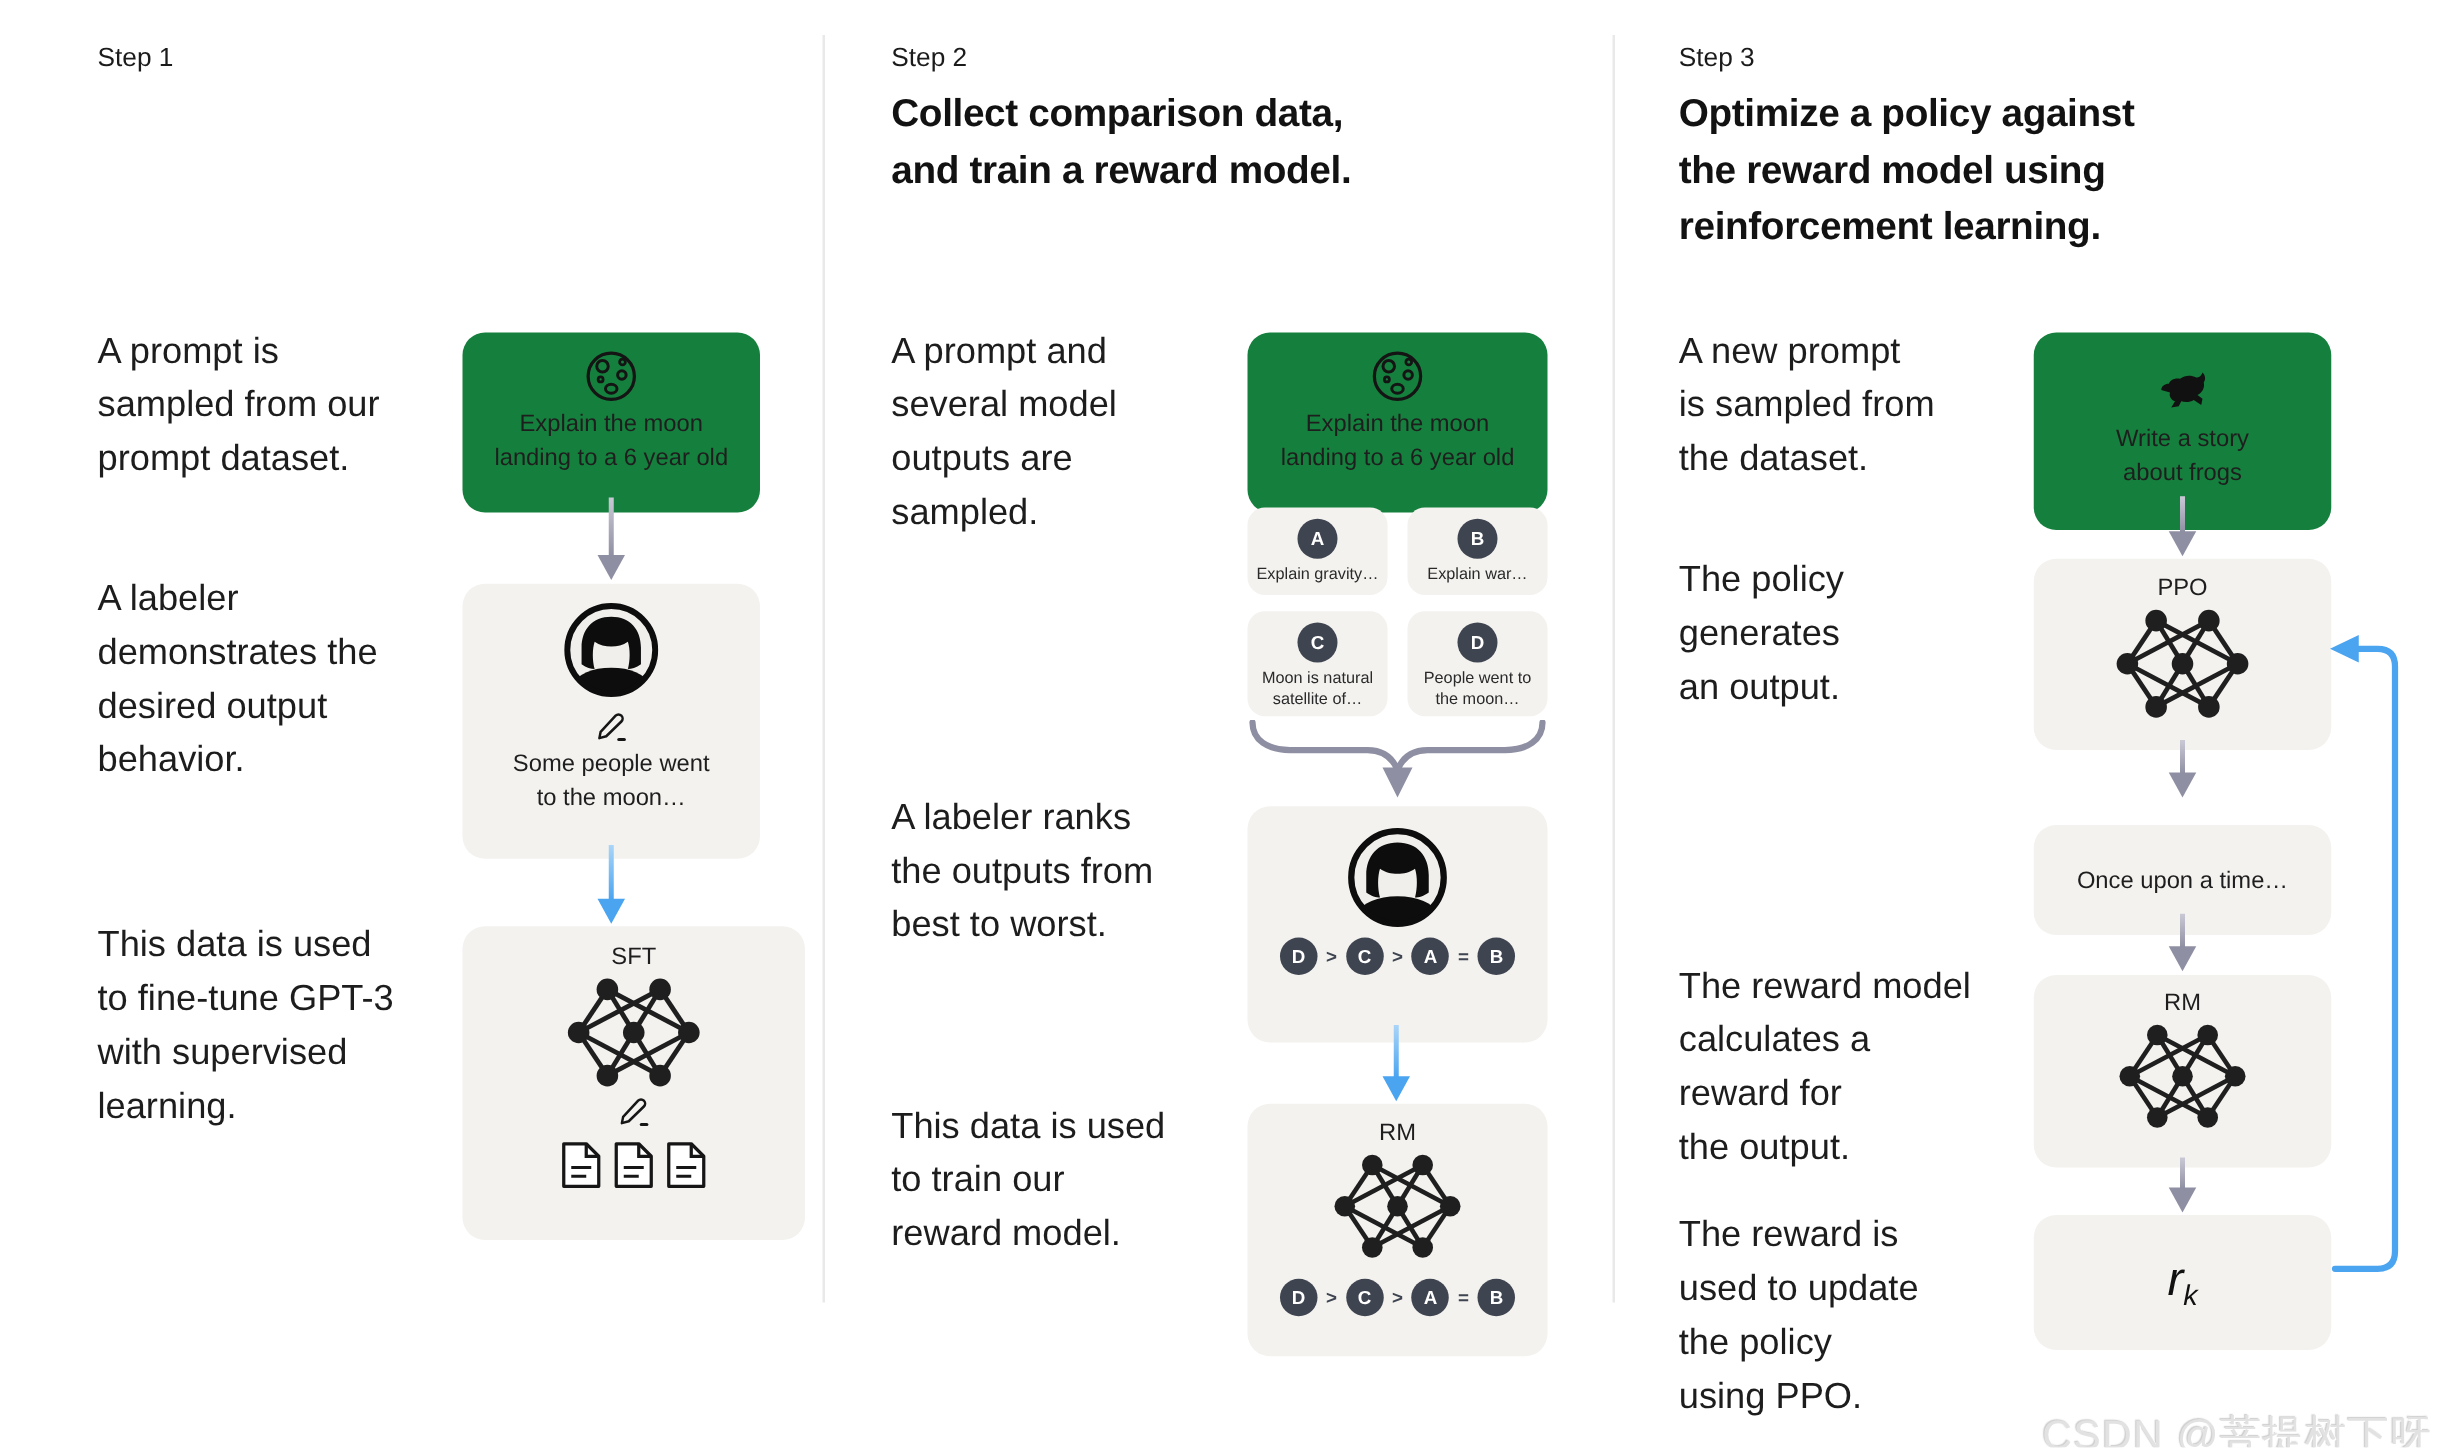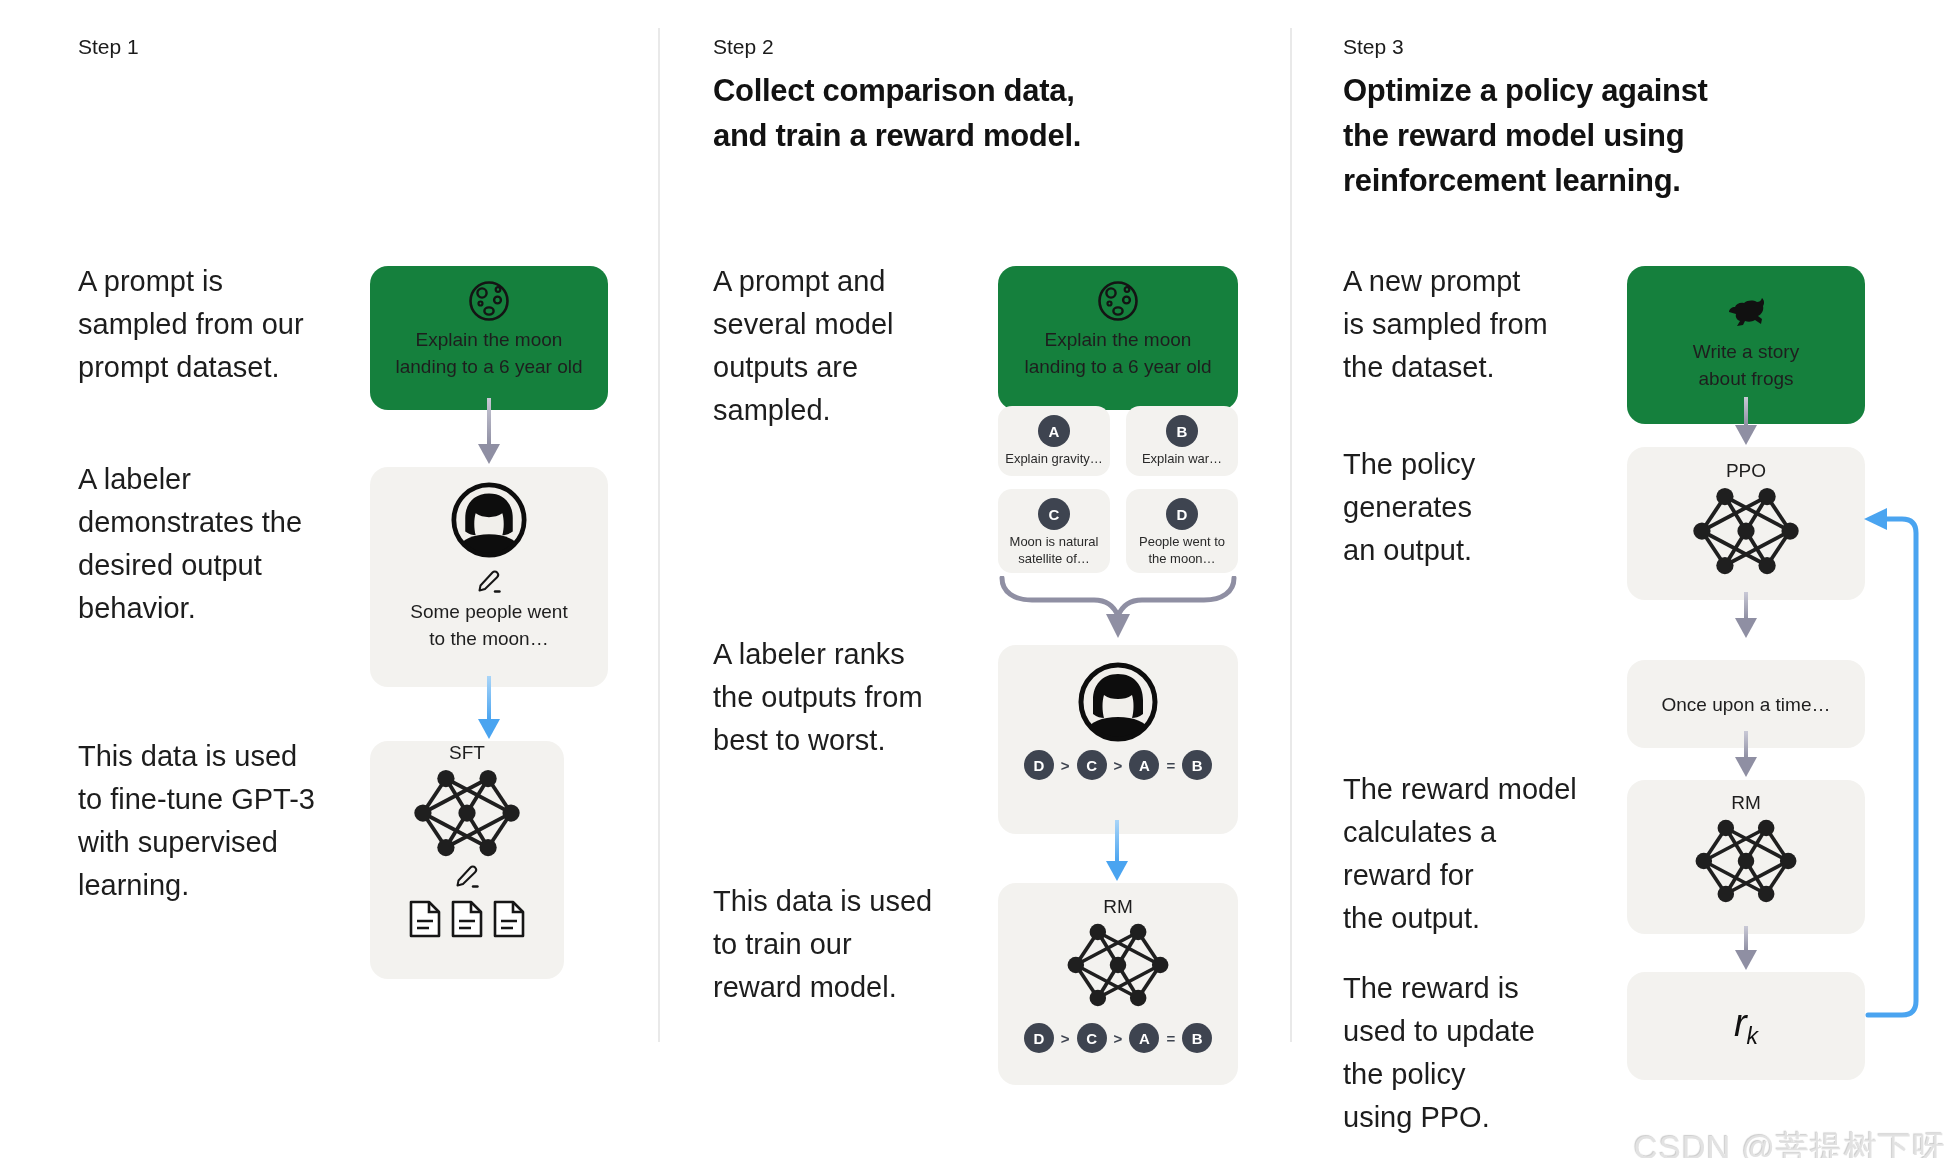--- a/index.html
+++ b/index.html
@@ -97,21 +97,21 @@
       </svg>
       <div class="box-text" style="margin-top:4px">Some people went
 to the moon…</div>
     </div>
 
     <div class="arrow blue" style="left:478px;top:676px;height:63px">
         <div class="stem"></div>
         <div class="head"></div>
       </div>
 
-    <div class="box gray" style="left:370px;top:741px;width:194px;height:238px;">
+    <div class="box gray" style="left:370px;top:741px;width:274px;height:238px;padding-top:13px">
       <div class="model-label">SFT</div>
       <svg width="112" height="92" viewBox="0 0 116 96" style="margin-top:2px">
         <g stroke="#1f1f1f" stroke-width="4">
           <line x1="36" y1="12" x2="12" y2="48"></line>
             <line x1="36" y1="12" x2="58" y2="48"></line>
             <line x1="36" y1="12" x2="104" y2="48"></line>
           <line x1="80" y1="12" x2="12" y2="48"></line>
             <line x1="80" y1="12" x2="58" y2="48"></line>
             <line x1="80" y1="12" x2="104" y2="48"></line>
           <line x1="12" y1="48" x2="36" y2="84"></line>

